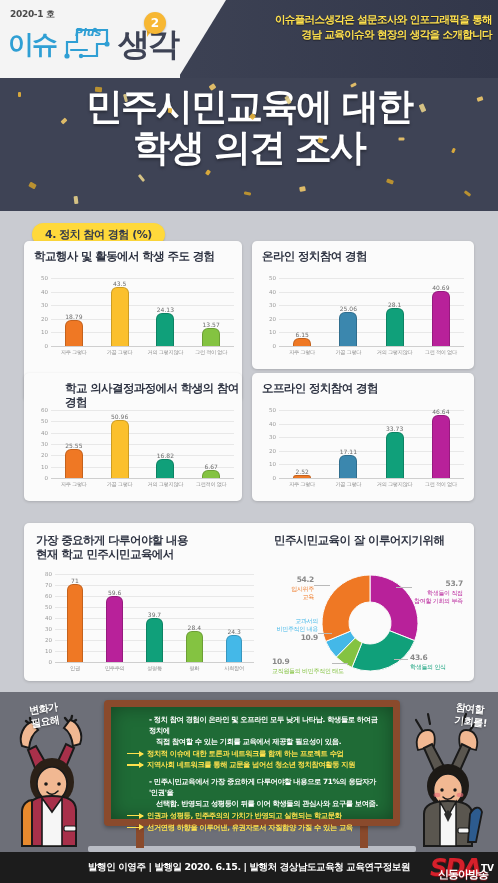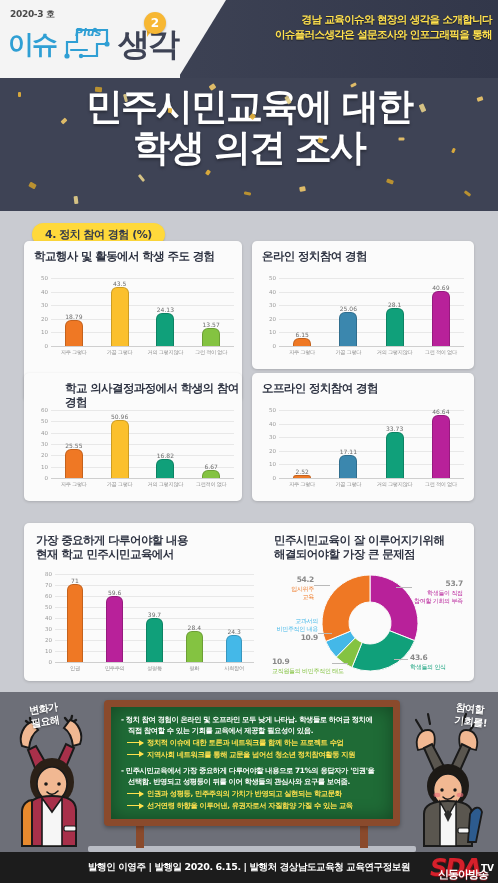--- a/index.html
+++ b/index.html
@@ -152,21 +152,21 @@
     background: #1f6b36;
     border: 7px solid #8a4a2c;
     border-radius: 4px;
     box-shadow: inset 0 0 18px rgba(0,0,0,.35), 0 2px 4px rgba(0,0,0,.3);
     padding: 8px 8px 4px 10px;
   }
   .board-leg { position:absolute; width:8px; height:22px; background:#8a4a2c; top:134px; }
   .board-base { position:absolute; top:154px; left:88px; width:328px; height:6px; background:#b9bcc4; border-radius:2px;}
   .cb-line {
     color: #ffffff; font-size: 7.3px; font-weight: bold;
-    line-height: 1.5; letter-spacing: -0.4px;
+    line-height: 1.5; letter-spacing: -0.4px; margin-left: 28px;
   }
   .cb-sub {
     color: #ffe14d; font-size: 7.3px; font-weight: bold;
     letter-spacing: -0.4px; line-height: 1.6;
     padding-left: 26px; position: relative;
   }
   .cb-arrow {
     position: absolute; left: 6px; top: 5px; width: 16px; height: 1.4px; background: #ffe14d;
   }
   .cb-arrow::after {
@@ -213,21 +213,21 @@
   }
 </style>
 </head>
 <body>
 
 <div id="page">
 
   <div class="header">
     <div class="hdr-white-wedge"></div>
     <div class="hdr-wedge-tri"></div>
-    <div class="issue-no">2020-3 호</div>
+    <div class="issue-no">2020-1 호</div>
 
     <div class="logo-wrap">
       <span class="logo-issue">이슈</span>
       <span class="logo-circuit">
         <svg width="60" height="44" viewBox="0 0 60 44">
           <g fill="none" stroke="#2f9fd4" stroke-width="2.2" stroke-linecap="round">
             <path d="M10 34 L10 20 L20 20 L20 8 L38 8"></path>
             <path d="M38 8 L50 8 L50 22 L40 22 L40 34 L24 34"></path>
             <path d="M14 28 L30 28"></path>
           </g>
@@ -240,22 +240,22 @@
         </svg>
         <span class="logo-plus">Plus</span>
       </span>
       <span class="logo-think">생각</span>
     </div>
 
     <div class="badge-tail"></div>
     <div class="badge-2">2</div>
 
     <div class="hdr-desc">
+      <div>이슈플러스생각은 설문조사와 인포그래픽을 통해</div>
       <div>경남 교육이슈와 현장의 생각을 소개합니다</div>
-      <div>이슈플러스생각은 설문조사와 인포그래픽을 통해</div>
     </div>
   </div>
 
   <div class="title-band">
     <div id="confetti-host">
         <div class="confetti" style="left: 18px; top: 14px; width: 3px; height: 5px; background: rgb(232, 180, 58); transform: rotate(0deg);"></div>
         <div class="confetti" style="left: 62px; top: 40px; width: 4px; height: 6px; background: rgb(240, 201, 106); transform: rotate(47deg);"></div>
         <div class="confetti" style="left: 96px; top: 8px; width: 5px; height: 7px; background: rgb(199, 154, 46); transform: rotate(94deg);"></div>
         <div class="confetti" style="left: 140px; top: 96px; width: 3px; height: 8px; background: rgb(229, 208, 138); transform: rotate(141deg);"></div>
         <div class="confetti" style="left: 168px; top: 30px; width: 4px; height: 5px; background: rgb(232, 180, 58); transform: rotate(188deg);"></div>
@@ -450,21 +450,20 @@
           <div class="bar" style="left: 147.942px; width: 16.716px; height: 31.24px; bottom: 11px; background: rgb(132, 195, 65);"></div>
           <div class="bar-val" style="left: 140.3px; width: 32px; top: 58.76px;">28.4</div>
           <div class="xlab" style="left: 136.4px; width: 39.8px; top: 99.5px;">평화</div>
           <div class="bar" style="left: 187.742px; width: 16.716px; height: 26.73px; bottom: 11px; background: rgb(68, 184, 232);"></div>
           <div class="bar-val" style="left: 180.1px; width: 32px; top: 63.27px;">24.3</div>
           <div class="xlab" style="left: 176.2px; width: 39.8px; top: 99.5px;">사회참여</div>
         </div>
 
       <div class="chart-title" style="position:absolute;top:10px;left:250px;">
         <div>민주시민교육이 잘 이루어지기위해</div>
-        <div>해결되어야할 가장 큰 문제점</div>
       </div>
 
       <div class="donut-wrap" id="donut" style="top:40px; left:246px; width:200px; height:116px;">
         <svg width="200" height="116" viewBox="0 0 200 116">
           <g id="donut-slices" transform="translate(100,60)">
               <path d="M 2.9391523179536475e-15 -48
        A 48 48 0 0 1 44.64399063506501 17.632756454287794
        L 19.531745902840942 7.714330948750909
        A 21 21 0 0 0 1.2858791391047208e-15 -21 Z" fill="#b8219a" stroke="#fbfbfb" stroke-width="1"></path>
               <path d="M 44.64399063506501 17.632756454287794

